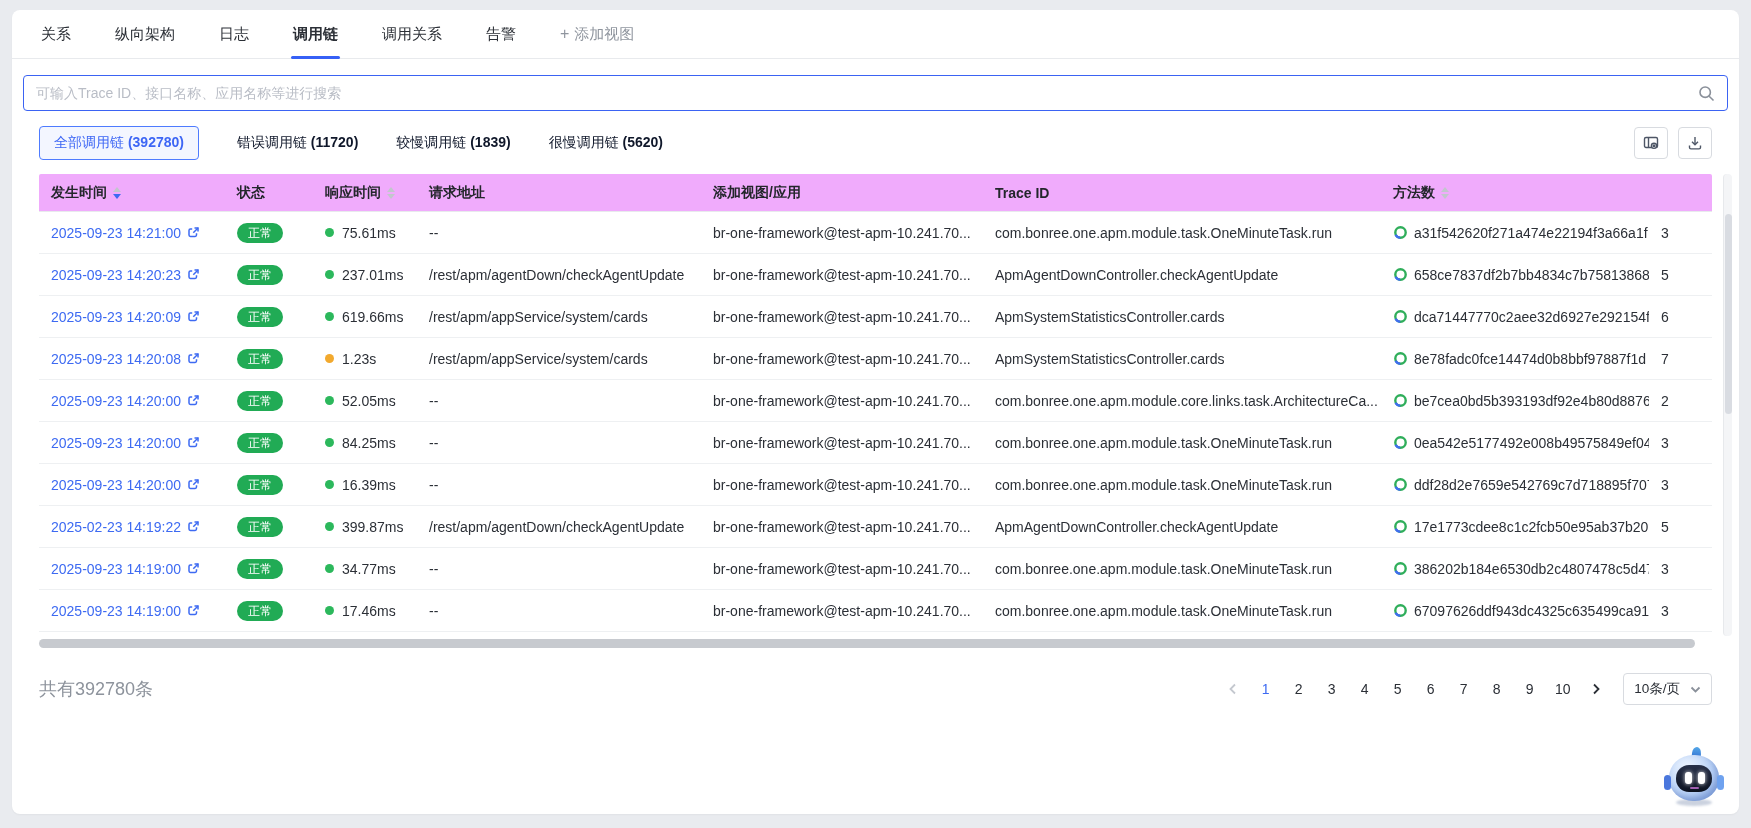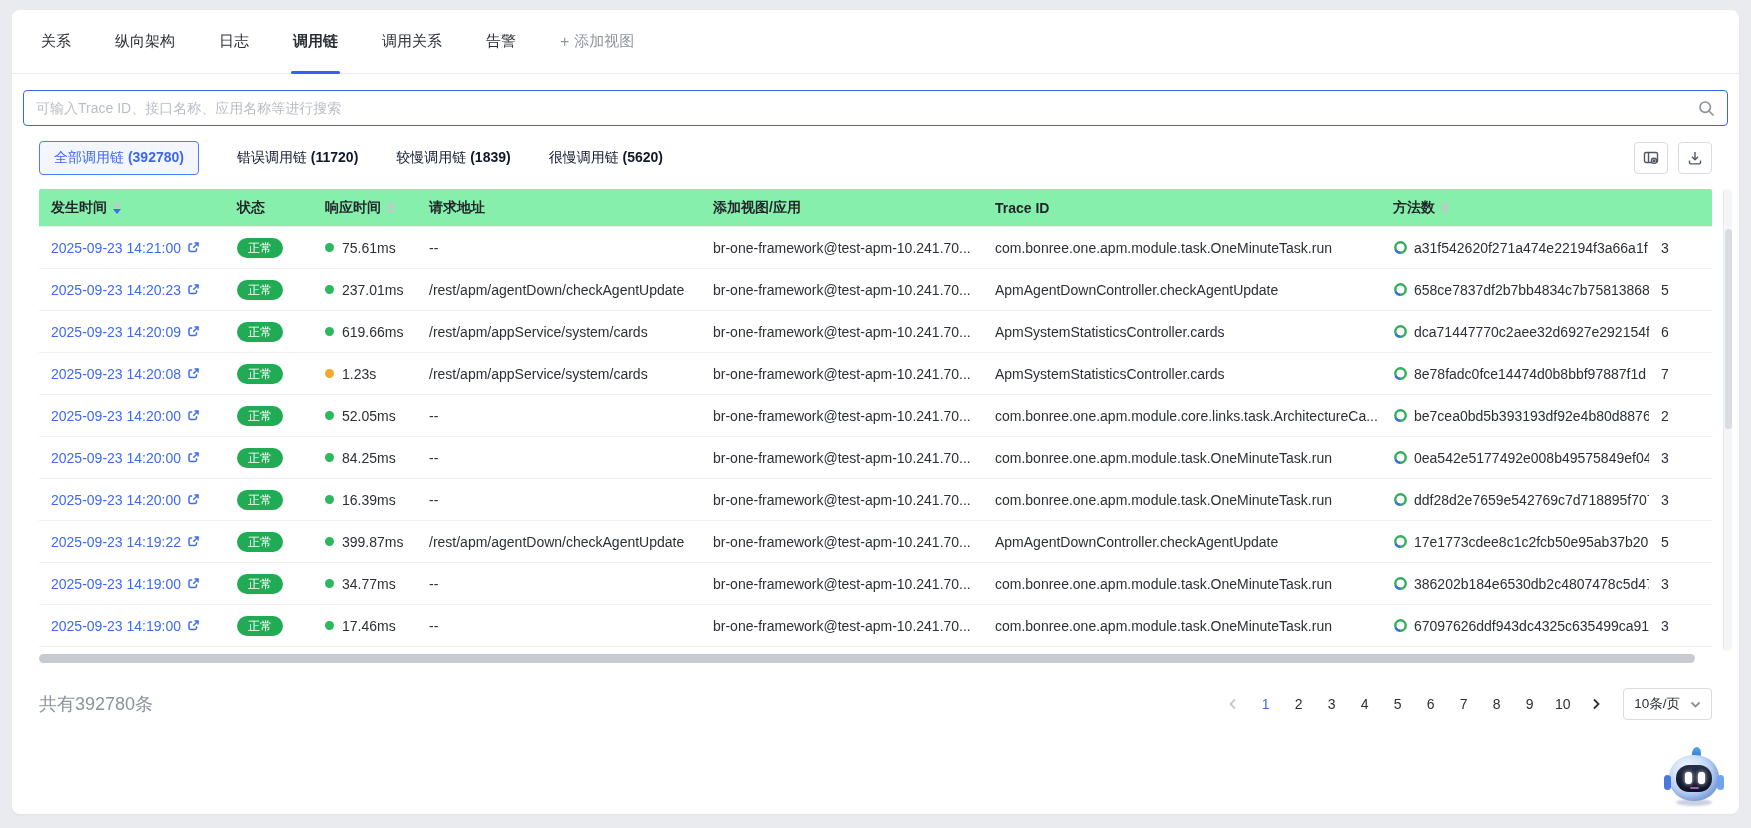--- a/index.html
+++ b/index.html
@@ -7,21 +7,21 @@
   body {
     font-family: "Liberation Sans", "DejaVu Sans", sans-serif;
     background:#e9ebef; position:relative; overflow:hidden;
     color:#2b2f36; font-size:14px;
   }
   .card {
     position:absolute; left:12px; top:10px; right:12px; bottom:14px;
     background:#fff; border-radius:8px; box-shadow:0 1px 2px rgba(0,0,0,.04);
   }
   
-  .tabbar { display:flex; align-items:stretch; height:64px; padding:0 27px;
+  .tabbar { display:flex; align-items:stretch; height:49px; padding:0 27px;
             border-bottom:1px solid #e8eaed; }
   .tab { display:flex; align-items:center; padding:0 2px; margin-right:40px;
          font-size:15px; color:#2b2f36; position:relative; cursor:pointer; white-space:nowrap; }
   .tab.active { font-weight:700; }
   .tab.active::after { content:""; position:absolute; left:0; right:0; bottom:-1px;
          height:3px; background:#3660f6; border-radius:2px; }
   .tab.addview { color:#8f959e; margin-right:0; }
   .tab.addview .plus { font-size:16px; margin-right:5px; color:#8f959e; }
   
   .search-row { margin:16px 11px 0; }
@@ -42,21 +42,21 @@
   .chip.active .count { font-weight:700; color:#3d66f5; }
   .tool-btns { margin-left:auto; display:flex; gap:10px; }
   .tool-btn { width:34px; height:32px; border:1px solid #d8dbe0; border-radius:4px;
           background:#fff; display:flex; align-items:center; justify-content:center; cursor:pointer; }
   .tool-btn svg { width:16px; height:16px; stroke:#4e5666; fill:none; stroke-width:1.4; }
   
   .table-wrap { margin:14px 27px 0; position:relative; }
   .tr { display:grid;
         grid-template-columns:186px 88px 104px 284px 282px 398px 268px 1fr;
         align-items:center; }
-  .thead { background:#86efac; height:38px; border-bottom:1px solid #e8eaed;
+  .thead { background:#f0abfc; height:38px; border-bottom:1px solid #e8eaed;
         font-weight:700; color:#23262b; font-size:14px; border-radius:2px 2px 0 0; }
   .th { display:flex; align-items:center; padding-left:12px; white-space:nowrap; }
   .th.sortable { cursor:pointer; }
   .carets { display:inline-flex; flex-direction:column; margin-left:6px; gap:2px; }
   .caret { width:0; height:0; border-left:4px solid transparent; border-right:4px solid transparent; }
   .caret.up { border-bottom:5px solid #c2c6cd; }
   .caret.down { border-top:5px solid #c2c6cd; }
   .caret.down.on { border-top-color:#3d6af2; }
   .row { height:42px; border-bottom:1px solid #eef0f2; font-size:14px; }
   .td { padding-left:12px; white-space:nowrap; overflow:hidden; }
@@ -412,21 +412,21 @@
         <path d="M2.6 9.8 A5.2 5.2 0 0 0 7.2 12.7" fill="none" stroke="#3f6cf0" stroke-width="2.4"></path>
       </svg>
       <span>ddf28d2e7659e542769c7d718895f707</span>
     </div>
     <div class="td">3</div>
   </div>
 
   <div class="tr row">
     <div class="td">
       <a class="time-link">
-        <span>2025-09-23 14:19:22</span>
+        <span>2025-02-23 14:19:22</span>
         <svg class="ext" viewBox="0 0 13 13">
           <path d="M5.2 3H3.4C2.6 3 2 3.6 2 4.4v4.7c0 .8.6 1.4 1.4 1.4h4.7c.8 0 1.4-.6 1.4-1.4V7.3"></path>
           <path d="M7.5 2H11v3.5"></path>
                 <path d="M11 2L6.3 6.7"></path>
         </svg>
       </a>
     </div>
     <div class="td">
       <span class="badge">正常</span>
     </div>

